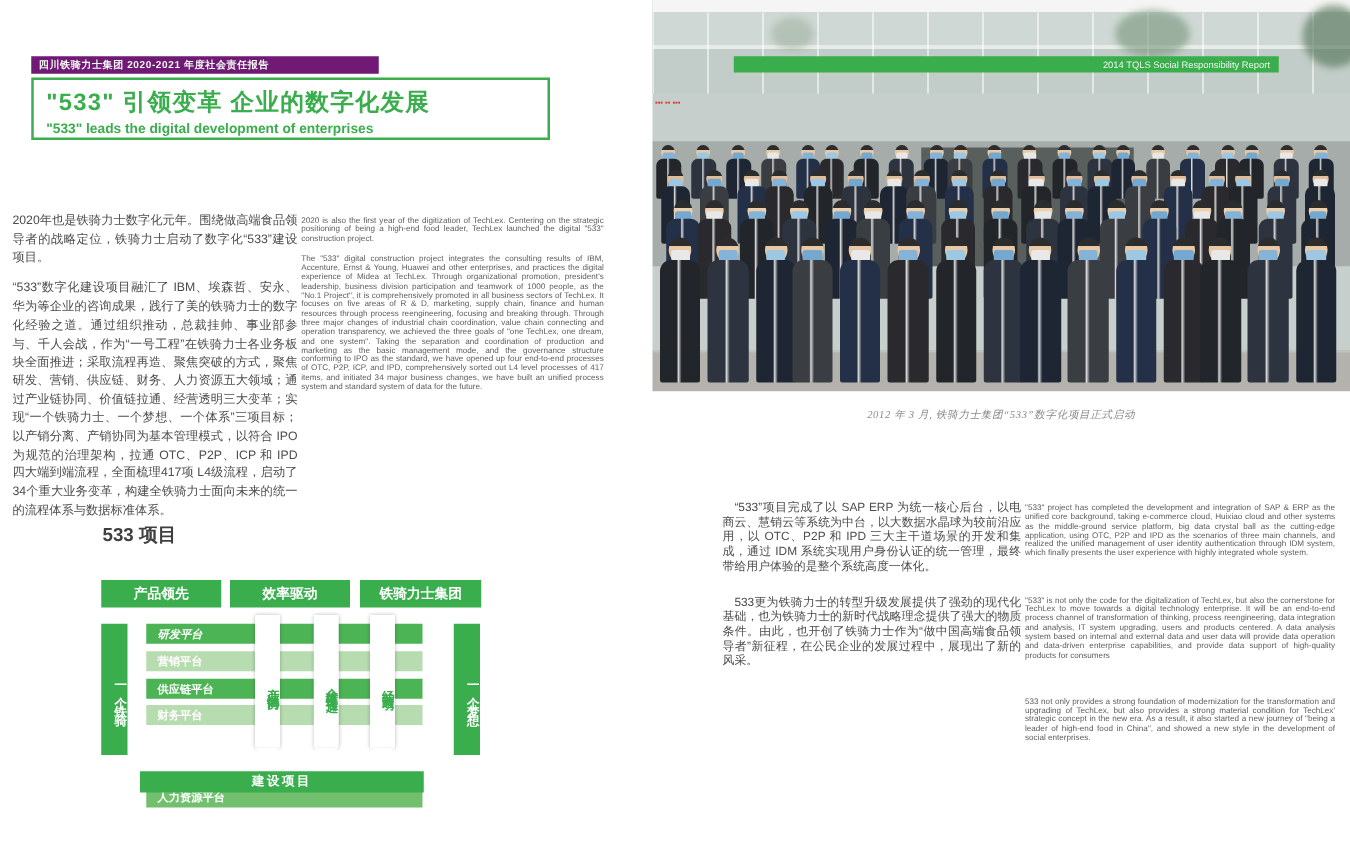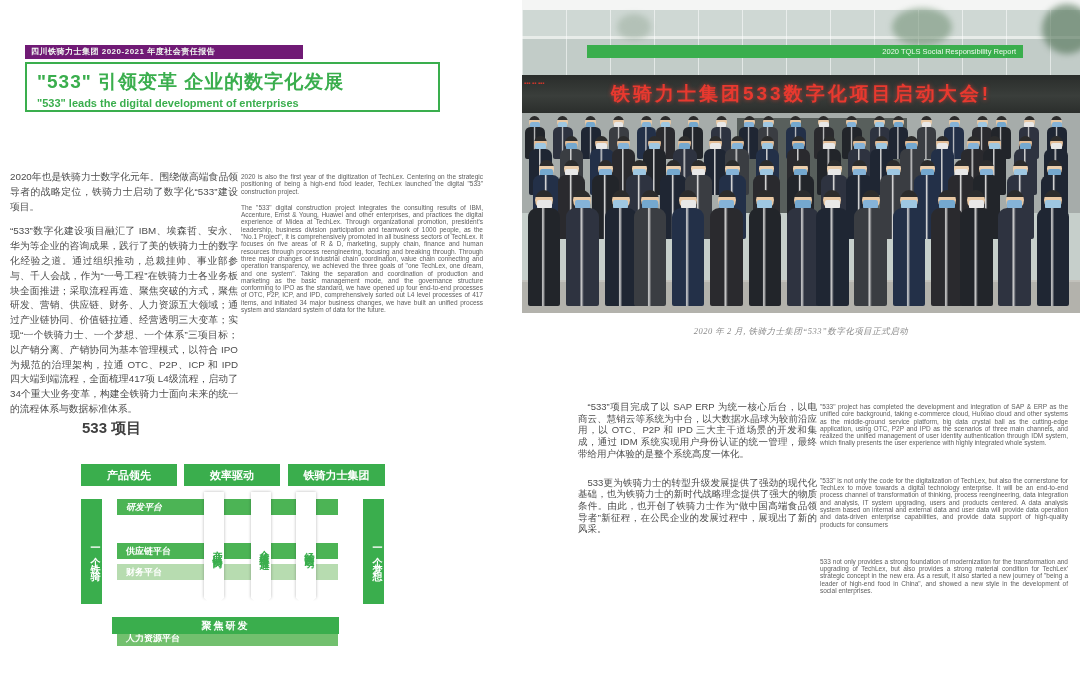--- a/index.html
+++ b/index.html
@@ -105,37 +105,37 @@
     <p>The "533" digital construction project integrates the consulting results of IBM, Accenture, Ernst &amp; Young, Huawei and other enterprises, and practices the digital experience of Midea at TechLex. Through organizational promotion, president's leadership, business division participation and teamwork of 1000 people, as the "No.1 Project", it is comprehensively promoted in all business sectors of TechLex. It focuses on five areas of R &amp; D, marketing, supply chain, finance and human resources through process reengineering, focusing and breaking through. Through three major changes of industrial chain coordination, value chain connecting and operation transparency, we achieved the three goals of "one TechLex, one dream, and one system". Taking the separation and coordination of production and marketing as the basic management mode, and the governance structure conforming to IPO as the standard, we have opened up four end-to-end processes of OTC, P2P, ICP, and IPD, comprehensively sorted out L4 level processes of 417 items, and initiated 34 major business changes, we have built an unified process system and standard system of data for the future.</p>
   </div>
 
   <div class="diag-label">533 项目</div>
   <div class="pillar" id="pillar-0">产品领先</div>
   <div class="pillar" id="pillar-1">效率驱动</div>
   <div class="pillar" id="pillar-2">铁骑力士集团</div>
   <div class="vbar" id="vbar-left">一个铁骑</div>
   <div class="vbar" id="vbar-right">一个梦想</div>
   <div class="prow dark" id="prow-0">研发平台</div>
+  <div class="prow pale" id="prow-1">营销平台</div>
   <div class="prow dark" id="prow-2">供应链平台</div>
   <div class="prow pale" id="prow-3">财务平台</div>
   <div class="prow mid" id="prow-4">人力资源平台</div>
   <div class="ribbon" id="ribbon-0">产业链协同</div>
   <div class="ribbon" id="ribbon-1">全价值链拉通</div>
   <div class="ribbon" id="ribbon-2">经营透明</div>
-  <div class="bottom-bar">聚焦研发</div>
+  <div class="bottom-bar">建设项目</div>
 </div>
 
 <div class="page" id="right-page">
   <div class="photo" id="photo">
     <div class="ph-topwhite"></div>
     <div class="ph-glass"></div>
     <div class="blob" style="left:370px; top:8px; width:60px; height:38px; background:#6f8f72; opacity:.55;"></div>
     <div class="blob" style="left:520px; top:4px; width:50px; height:50px; background:#4d6f52; opacity:.6;"></div>
     <div class="blob" style="left:95px; top:14px; width:34px; height:26px; background:#8aa08c; opacity:.4;"></div>
-    <div class="ph-banner">铁骑力士集团533数字化项目启动大会!</div>
     <div class="ph-led-left">▪▪▪ ▪▪ ▪▪▪</div>
     <div class="ph-wall"></div>
     <div class="ph-door"></div>
     <div class="ph-ground"></div>
     <div id="crowd">
         <div class="person" style="left: 3px; top: 116px; width: 19.8px; height: 44.1px; z-index: 11;">
           <div class="head" style="left:4.4px; top:0; width:11px; height:12.100000000000001px; background:linear-gradient(#2c2c2c 36%, #e9c9a5 36%);"></div>
           <div class="mask" style="left:5.225px; top:6.324999999999999px; width:9.35px; height:5.225px; background:#85b3d8;"></div>
           <div class="torso" style="left:0; top:11.274999999999999px; width:19.8px; height:32px; background:linear-gradient(90deg, #22252a 42%, #d8d8d8 46%, #22252a 54%); border-radius:5.5px 5.5px 2px 2px;"></div>
         </div>
@@ -489,22 +489,22 @@
           <div class="mask" style="left:8.549999999999999px; top:10.35px; width:15.299999999999999px; height:8.549999999999999px; background:#85b3d8;"></div>
           <div class="torso" style="left:0; top:18.45px; width:32.4px; height:98px; background:linear-gradient(90deg, #2e3340 42%, #d8d8d8 46%, #2e3340 54%); border-radius:9px 9px 2px 2px;"></div>
         </div>
         <div class="person" style="left: 514.733px; top: 190px; width: 32.4px; height: 117.8px; z-index: 14;">
           <div class="head" style="left:7.2px; top:0; width:18px; height:19.8px; background:linear-gradient(#2c2c2c 36%, #e9c9a5 36%);"></div>
           <div class="mask" style="left:8.549999999999999px; top:10.35px; width:15.299999999999999px; height:8.549999999999999px; background:#9ec7e2;"></div>
           <div class="torso" style="left:0; top:18.45px; width:32.4px; height:98px; background:linear-gradient(90deg, #1f2633 42%, #d8d8d8 46%, #1f2633 54%); border-radius:9px 9px 2px 2px;"></div>
         </div>
       </div>
   </div>
-  <div class="green-bar-right">2020 TQLS Social Responsibility Report</div>
-  <div class="photo-caption">2020 年 2 月, 铁骑力士集团“533”数字化项目正式启动</div>
+  <div class="green-bar-right">2014 TQLS Social Responsibility Report</div>
+  <div class="photo-caption">2012 年 3 月, 铁骑力士集团“533”数字化项目正式启动</div>
   <div id="rp-cn" class="cn-col">
     <p>“533”项目完成了以 SAP ERP 为统一核心后台，以电商云、慧销云等系统为中台，以大数据水晶球为较前沿应用，以 OTC、P2P 和 IPD 三大主干道场景的开发和集成，通过 IDM 系统实现用户身份认证的统一管理，最终带给用户体验的是整个系统高度一体化。</p>
     <p>533更为铁骑力士的转型升级发展提供了强劲的现代化基础，也为铁骑力士的新时代战略理念提供了强大的物质条件。由此，也开创了铁骑力士作为“做中国高端食品领导者”新征程，在公民企业的发展过程中，展现出了新的风采。</p>
   </div>
   <div id="rp-en" class="en-col">
     <p>"533" project has completed the development and integration of SAP &amp; ERP as the unified core background, taking e-commerce cloud, Huixiao cloud and other systems as the middle-ground service platform, big data crystal ball as the cutting-edge application, using OTC, P2P and IPD as the scenarios of three main channels, and realized the unified management of user identity authentication through IDM system, which finally presents the user experience with highly integrated whole system.</p>
     <p>"533" is not only the code for the digitalization of TechLex, but also the cornerstone for TechLex to move towards a digital technology enterprise. It will be an end-to-end process channel of transformation of thinking, process reengineering, data integration and analysis, IT system upgrading, users and products centered. A data analysis system based on internal and external data and user data will provide data operation and data-driven enterprise capabilities, and provide data support of high-quality products for consumers</p>
     <p>533 not only provides a strong foundation of modernization for the transformation and upgrading of TechLex, but also provides a strong material condition for TechLex' strategic concept in the new era. As a result, it also started a new journey of "being a leader of high-end food in China", and showed a new style in the development of social enterprises.</p>
   </div>
 </div>

